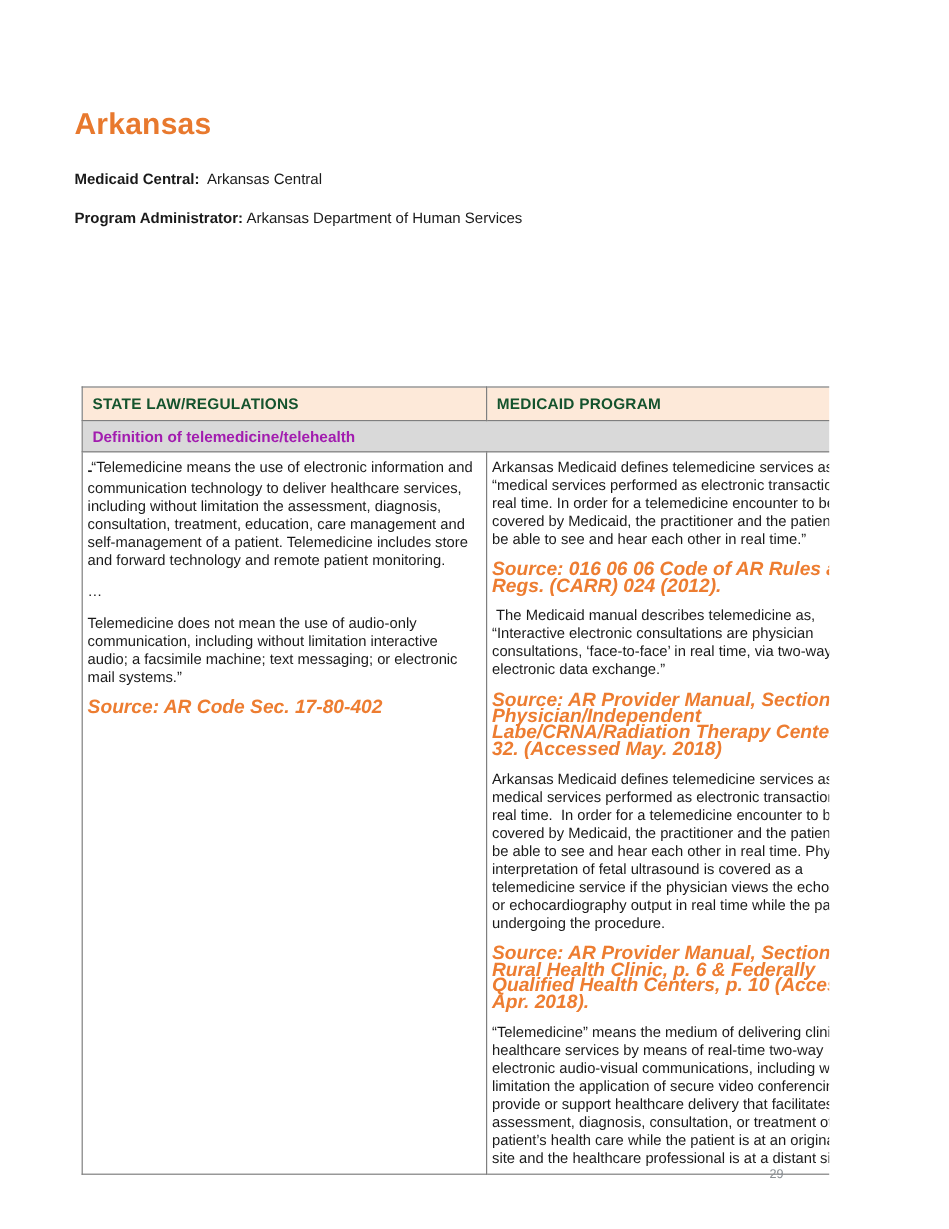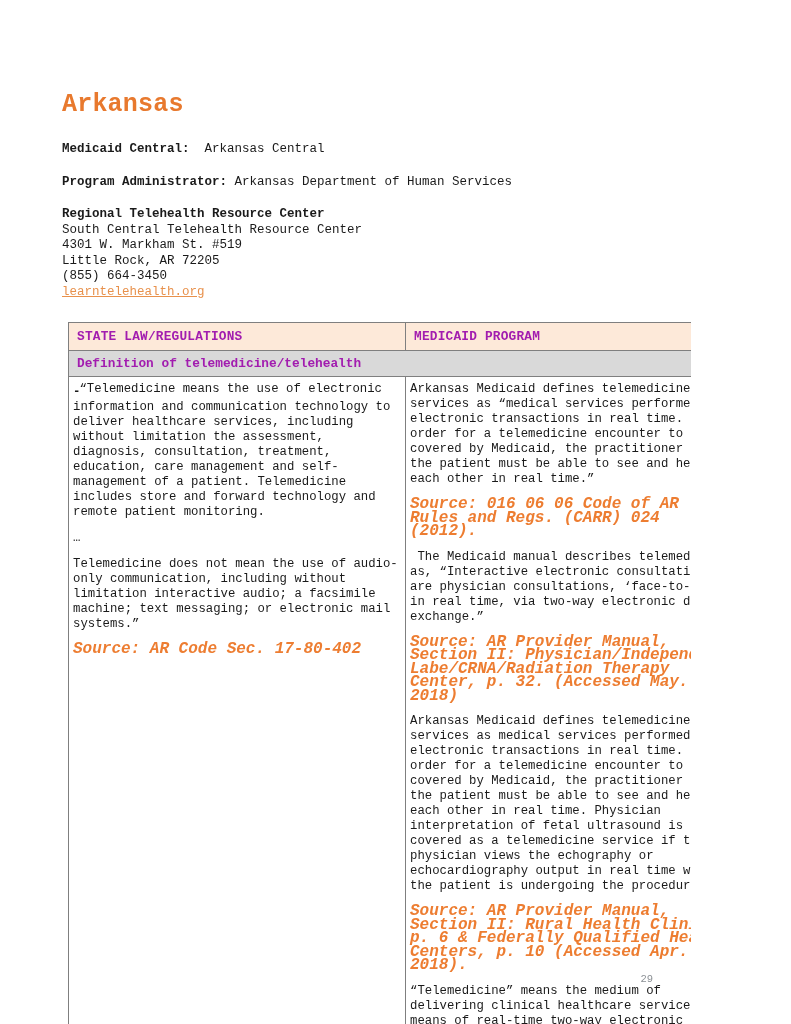--- a/index.html
+++ b/index.html
@@ -2,21 +2,21 @@
 <html><head>
 <meta charset="utf-8">
 <style>
   * { margin: 0; padding: 0; box-sizing: border-box; }
   html, body { background: #ffffff; }
   .page {
     position: relative;
     width: 691px;
     height: 1024px;
     background: #ffffff;
-    font-family: Liberation Mono, monospace;
+    font-family: Liberation Sans, sans-serif;
     color: #1a1a1a;
     overflow: hidden;
   }
   .title {
     position: absolute;
     left: 62px; top: 90px;
     font-size: 25px;
     font-weight: bold;
     color: #e8792e;
     letter-spacing: 0.2px;
@@ -40,21 +40,21 @@
   table.law-table col.c1 { width: 337px; }
   table.law-table col.c2 { width: 333px; }
   table.law-table th, table.law-table td {
     border: 1px solid #7f7f7f;
     text-align: left;
     vertical-align: top;
     padding: 5px 4px;
   }
   tr.head-row th {
     background: #fde9d9;
-    color: #a21caf;
+    color: #14532d;
     font-size: 12.8px;
     font-weight: bold;
     padding: 6px 8px;
     letter-spacing: 0.2px;
   }
   tr.section-row td {
     background: #d9d9d9;
     color: #a21caf;
     font-weight: bold;
     font-size: 12.8px;
@@ -88,28 +88,20 @@
 </head>
 <body>
 
 <div class="page">
 
   <h1 class="title">Arkansas</h1>
 
   <div class="meta-block">
     <div class="meta-line"><b>Medicaid Central:</b><span>  Arkansas Central</span></div>
     <div class="meta-line"><b>Program Administrator:</b><span> Arkansas Department of Human Services</span></div>
-    <div class="rtrc">
-      <div class="rtrc-heading">Regional Telehealth Resource Center</div>
-      <div class="rtrc-line">South Central Telehealth Resource Center</div>
-      <div class="rtrc-line">4301 W. Markham St. #519</div>
-      <div class="rtrc-line">Little Rock, AR 72205</div>
-      <div class="rtrc-line">(855) 664-3450</div>
-      <div class="rtrc-line"><a class="rtrc-link">learntelehealth.org</a></div>
-    </div>
   </div>
 
   <table class="law-table">
     <colgroup>
         <col class="c1">
         <col class="c2">
       </colgroup>
     <tbody>
         <tr class="head-row">
       <th>STATE LAW/REGULATIONS</th>

